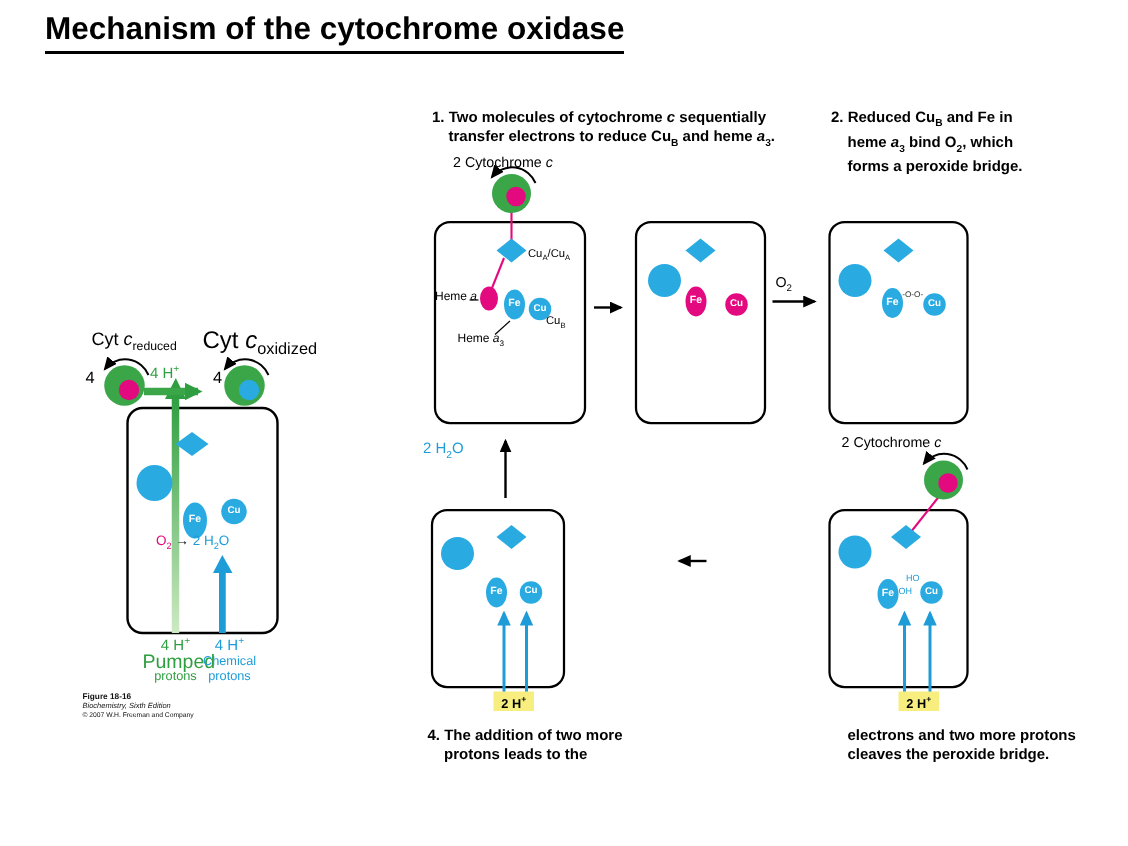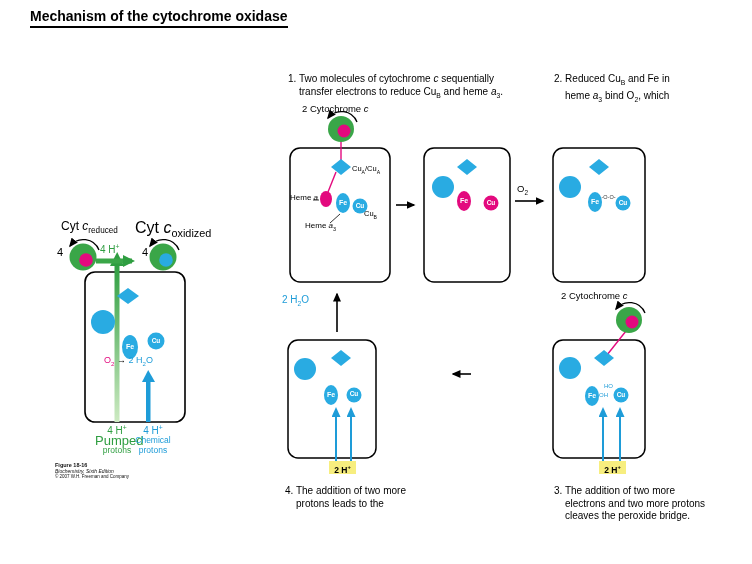--- a/index.html
+++ b/index.html
@@ -3,23 +3,23 @@
 <meta charset="utf-8">
 <style>
   * { margin:0; padding:0; box-sizing:border-box; }
   html,body { width:752px; height:564px; }
   body { position:relative; background:#fff; font-family:"Liberation Sans", sans-serif; overflow:hidden; color:#000; }
   .abs { position:absolute; }
   .b { font-weight:normal; }
   .ws { white-space:nowrap; }
   sub { font-size:0.68em; }
   sup { font-size:0.68em; }
-  .title { font-size:14px; font-weight:bold; border-bottom:2.5px solid #000; padding-bottom:2px; white-space:nowrap; }
+  .title { font-size:21px; font-weight:bold; border-bottom:2.5px solid #000; padding-bottom:2px; white-space:nowrap; }
   .korean { font-size:15px; font-weight:bold; line-height:24px; }
-  .step { font-size:10px; font-weight:normal; line-height:12.5px; }
+  .step { font-size:10px; font-weight:bold; line-height:12.5px; }
   .step .hang { padding-left:11px; }
   .green-text { color:#2f9e41; }
   .blue-text { color:#1e9cd8; }
   .magenta-text { color:#e3097e; }
   .shape-lbl { position:absolute; color:#fff; font-weight:bold; text-align:center; width:14px; line-height:1; }
   .yellow-box { background:#f7ee7f; font-weight:bold; font-size:8.5px; text-align:center; line-height:13px; white-space:nowrap; }
   svg { position:absolute; left:0; top:0; }
   .txt-layer { position:absolute; left:0; top:0; width:752px; height:564px; }
 </style>
 </head>
@@ -148,23 +148,23 @@
     <div style="font-size:4.5px">© 2007 W.H. Freeman and Company</div>
   </div>
 
   <div class="abs step" style="left:288px;top:73px;width:260px">
     <div class="ws"><span>1. Two molecules of cytochrome </span><i>c</i><span> sequentially</span></div>
     <div class="hang ws"><span>transfer electrons to reduce Cu</span><sub>B</sub><span> and heme </span><i>a</i><sub>3</sub><span>.</span></div>
   </div>
   <div class="abs step" style="left:554px;top:73px;width:175px">
     <div class="ws"><span>2. Reduced Cu</span><sub>B</sub><span> and Fe in</span></div>
     <div class="hang ws"><span>heme </span><i>a</i><sub>3</sub><span> bind O</span><sub>2</sub><span>, which</span></div>
+    <div class="hang ws">forms a peroxide bridge.</div>
   </div>
   <div class="abs step" style="left:554px;top:485px;width:190px">
-    <div class="ws">3. The addition of two more</div>
     <div class="hang ws">electrons and two more protons</div>
     <div class="hang ws">cleaves the peroxide bridge.</div>
   </div>
   <div class="abs step" style="left:285px;top:485px;width:170px">
     <div class="ws">4. The addition of two more</div>
     <div class="hang ws">protons leads to the</div>
   </div>
 
   <div class="abs b ws" style="left:302px;top:103px;font-size:9.5px"><span>2 Cytochrome </span><i>c</i></div>
   <div class="abs b ws" style="left:561px;top:290px;font-size:9.5px"><span>2 Cytochrome </span><i>c</i></div>

